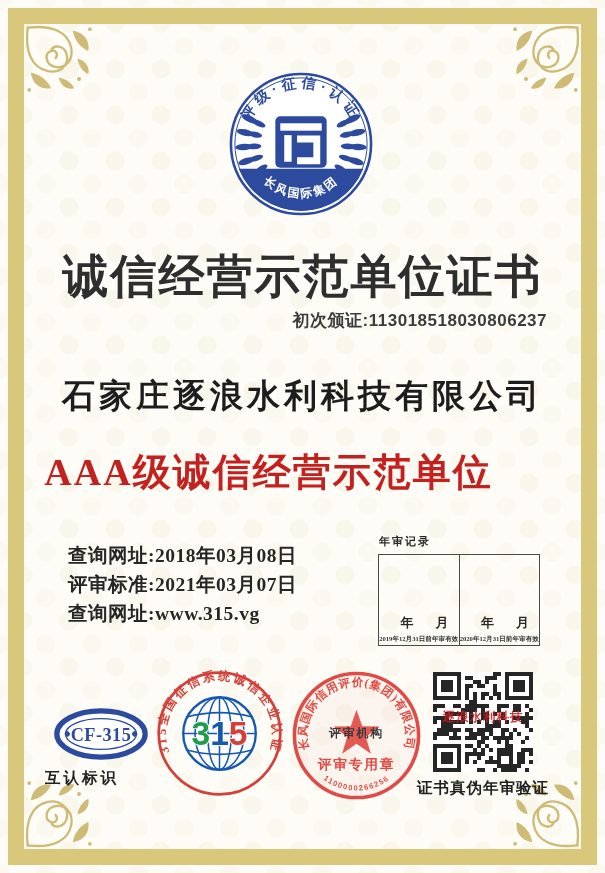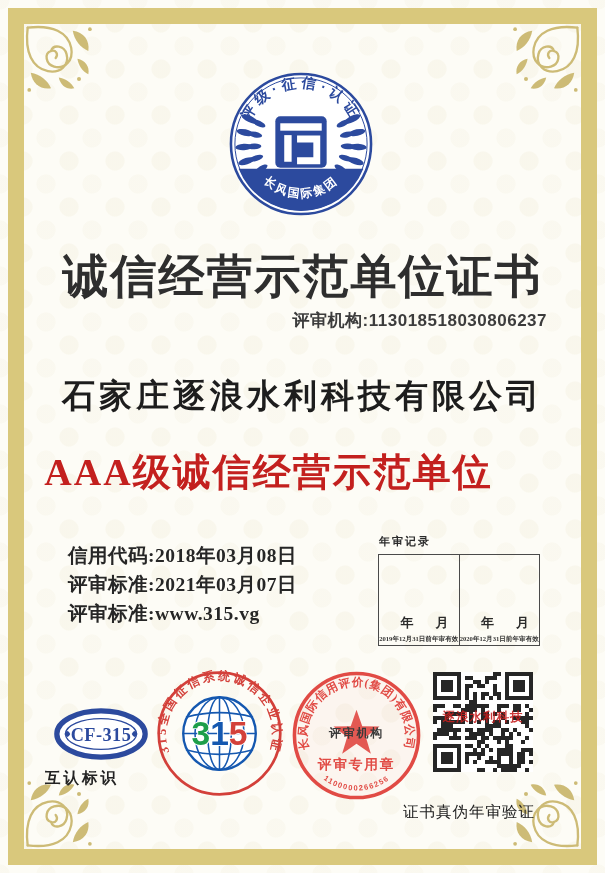--- a/index.html
+++ b/index.html
@@ -76,23 +76,23 @@
   .globe{position:absolute;left:156px;top:670px;width:127px;height:127px;}
   .seal{position:absolute;left:290px;top:669px;width:133px;height:133px;}
 
   .qr-wrap{position:absolute;left:433px;top:672px;width:100px;height:100px;}
   .qr-overlay{
     position:absolute;left:0;right:0;top:37px;text-align:center;
     font-size:12.5px;font-weight:700;color:rgba(198,28,28,.88);letter-spacing:1px;
     font-family:Liberation Mono, monospace;
   }
   .qr-caption{
-    position:absolute;left:403px;top:778px;width:160px;text-align:left;
+    position:absolute;left:403px;top:778px;width:160px;text-align:center;
     font-family:"Liberation Serif","DejaVu Serif",serif;
-    font-size:15.5px;font-weight:400;color:#222;letter-spacing:1px;margin-top:24px;
+    font-size:15.5px;font-weight:700;color:#222;letter-spacing:1px;
   }
 </style>
 </head>
 <body>
 
 <div class="page">
 
   <div class="gold-frame"></div>
 
   <svg width="0" height="0" style="position:absolute">
@@ -163,28 +163,28 @@
     </text>
     <g>
       <rect x="49" y="47" width="52" height="52" rx="5" fill="#2c4a9e"></rect>
       <rect x="54" y="54" width="42" height="7.5" fill="#ffffff"></rect>
       <rect x="58" y="66" width="7.5" height="27" fill="#ffffff"></rect>
       <path d="M71,70 H91 V92 H71" fill="none" stroke="#ffffff" stroke-width="7"></path>
     </g>
   </svg>
 
   <div class="title">诚信经营示范单位证书</div>
-  <div class="credit-code">评审机构:113018518030806237</div>
+  <div class="credit-code">初次颁证:113018518030806237</div>
   <div class="company">石家庄逐浪水利科技有限公司</div>
   <div class="rating">AAA级诚信经营示范单位</div>
 
   <div class="details">
-    <div>信用代码:2018年03月08日</div>
+    <div>查询网址:2018年03月08日</div>
     <div>评审标准:2021年03月07日</div>
-    <div>评审标准:www.315.vg</div>
+    <div>查询网址:www.315.vg</div>
   </div>
 
   <div class="review-title">年审记录</div>
   <div class="review-box">
     <div class="review-cell">
       <div class="ym-row">
         <span>年</span>
         <span>月</span>
       </div>
       <div class="review-note">2019年12月31日前年审有效</div>

